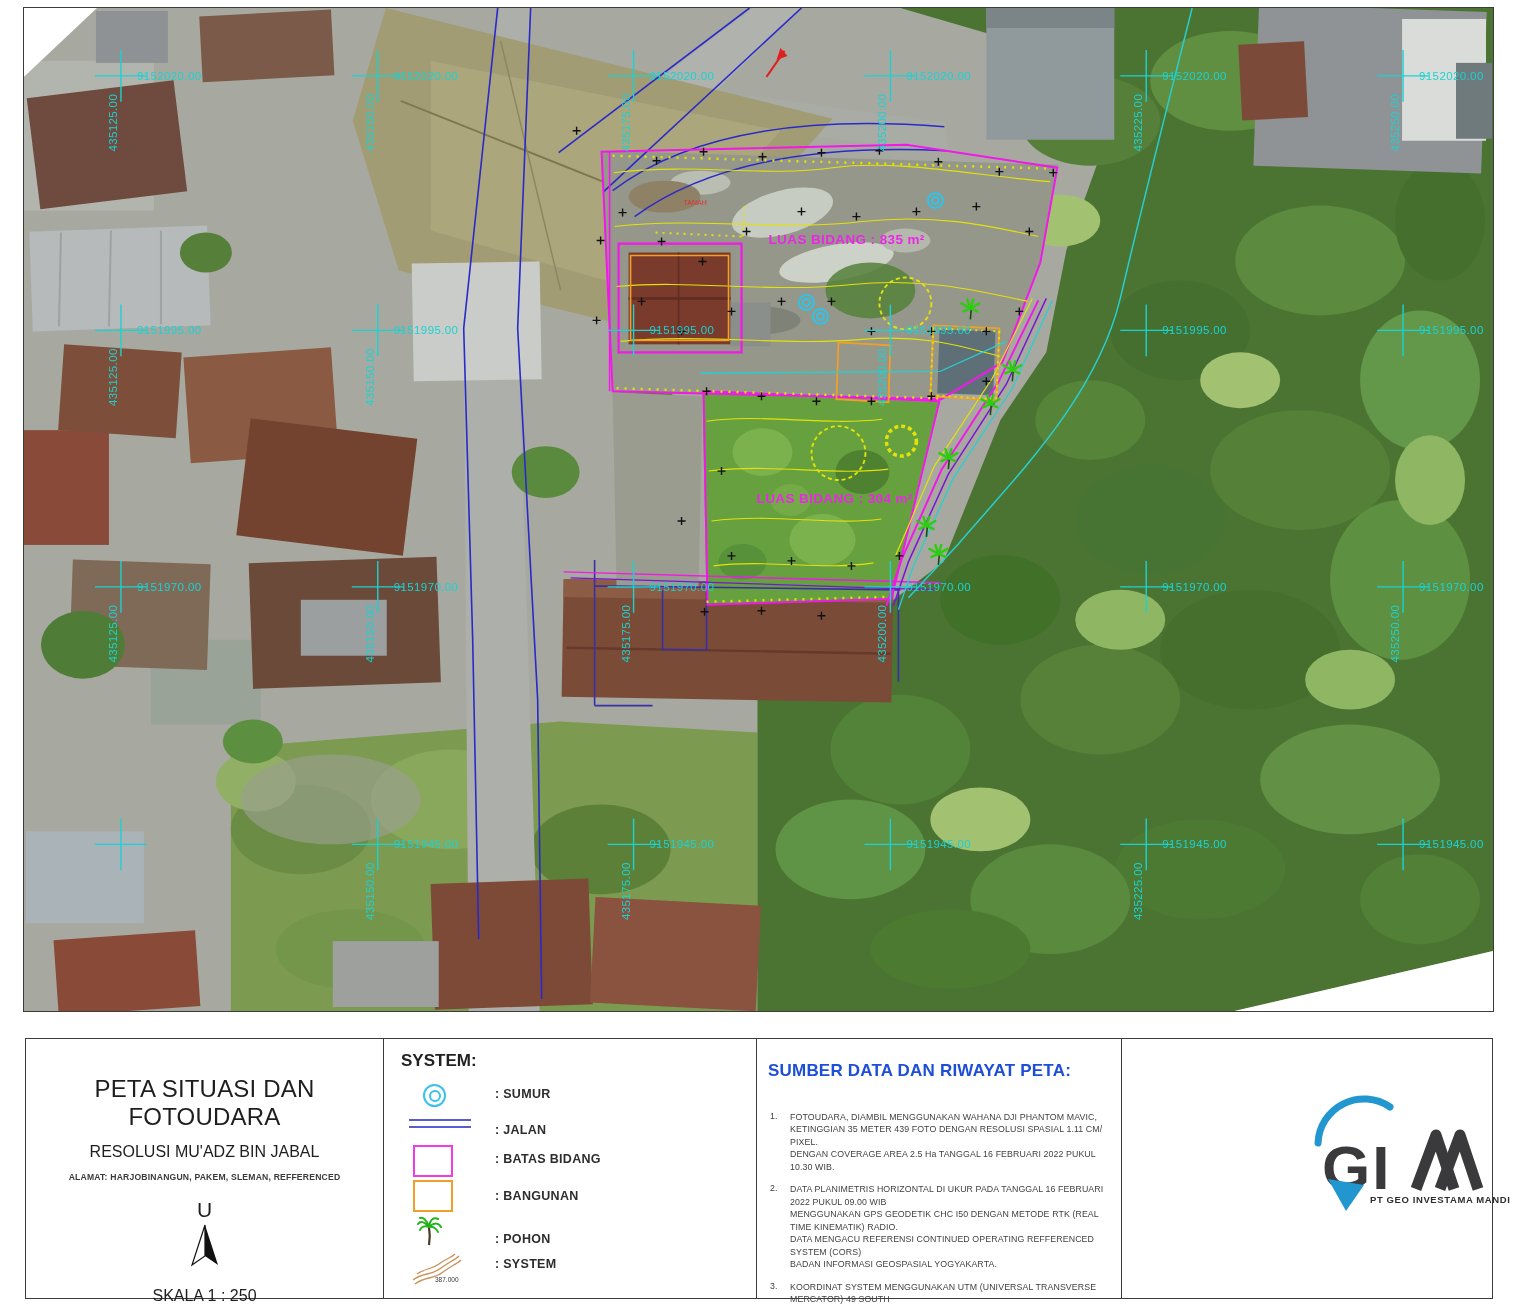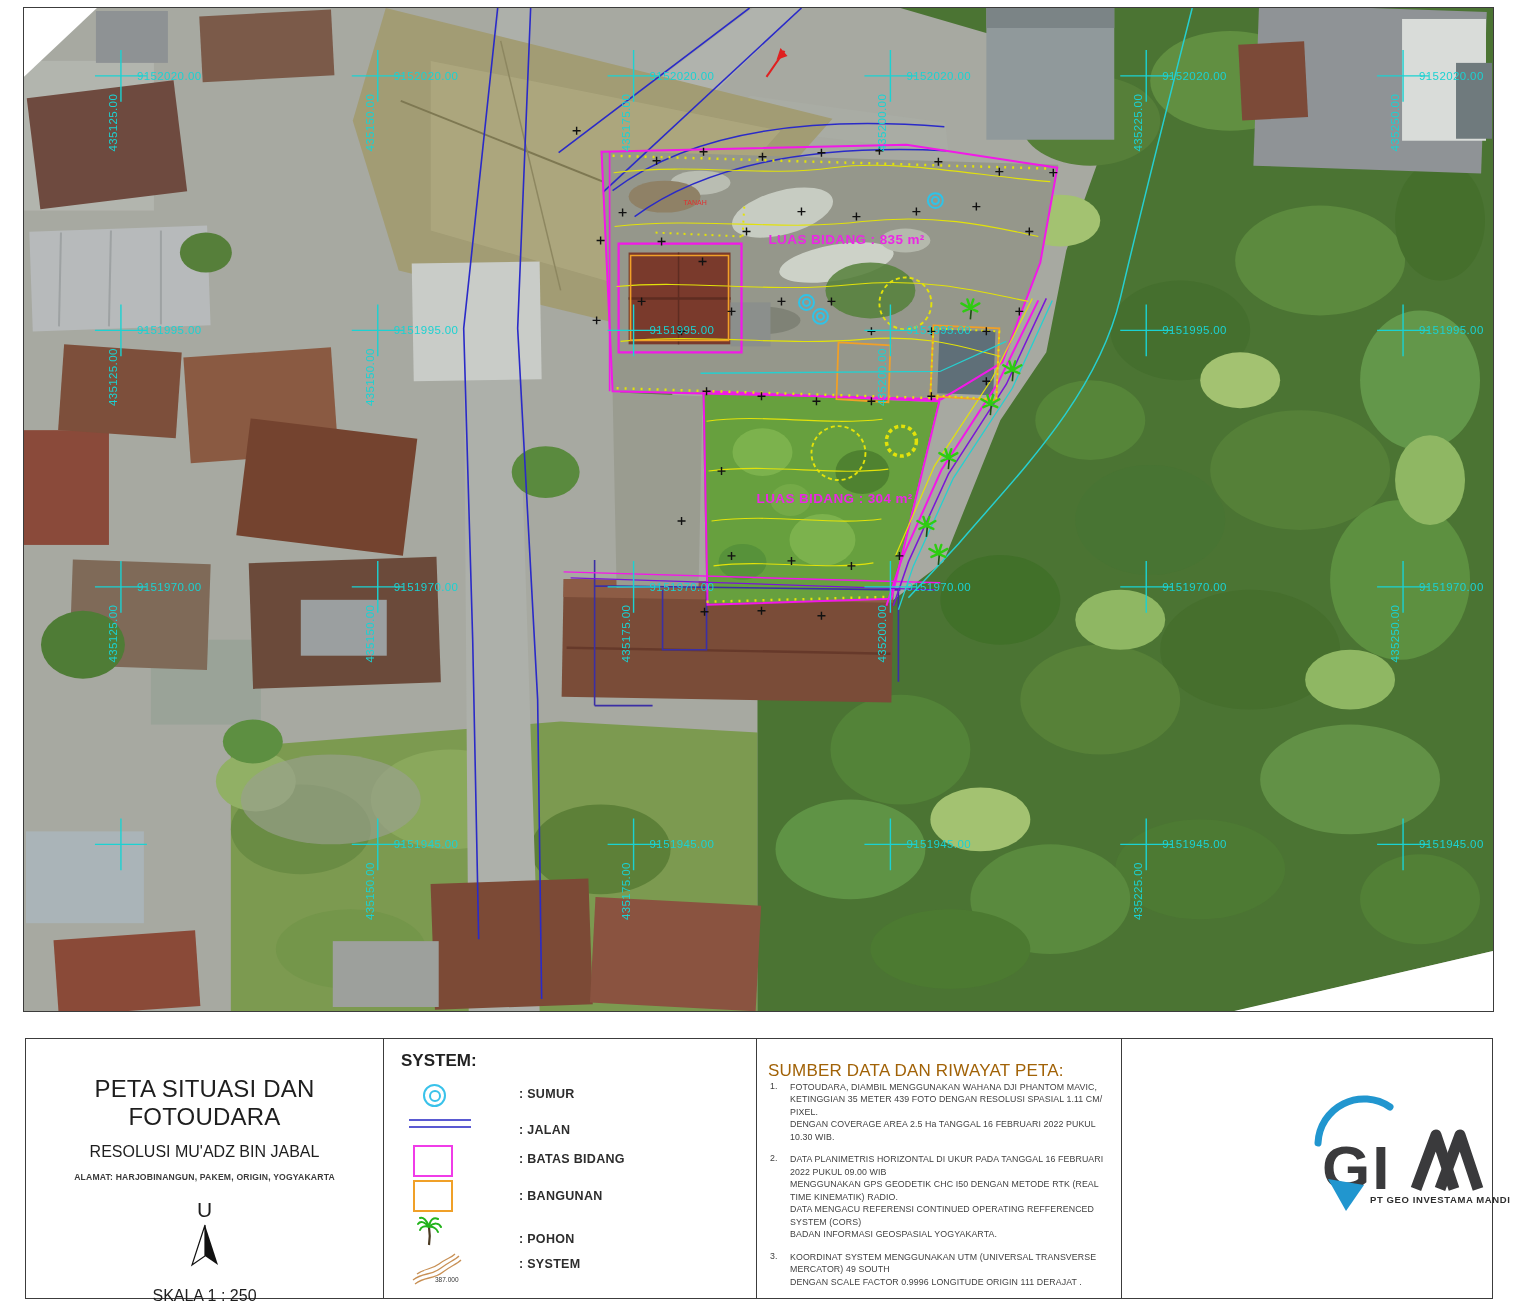--- a/index.html
+++ b/index.html
@@ -22,31 +22,31 @@
   .map-title{margin-top:36px;font-size:24px;font-weight:500;letter-spacing:.2px;}
   .map-subtitle{margin-top:12px;font-size:16px;font-weight:500;}
   .map-address{margin-top:11px;font-size:8.6px;font-weight:600;color:#3a3a3a;letter-spacing:.2px;}
   .north-label{margin-top:16px;font-size:21px;font-weight:500;}
   .north-arrow{margin-top:1px;}
   .map-scale{margin-top:14px;font-size:16px;font-weight:500;}
 
   #sec-legend{left:357px;width:373px;color:#222;}
   .legend-heading{position:absolute;left:18px;top:12px;font-size:17px;font-weight:600;}
   .legend-sym{position:absolute;display:flex;align-items:center;justify-content:center;}
-  .legend-label{position:absolute;left:136px;font-size:12.5px;font-weight:600;color:#2d2d2d;letter-spacing:.3px;}
+  .legend-label{position:absolute;left:112px;font-size:12.5px;font-weight:600;color:#2d2d2d;letter-spacing:.3px;}
   .sumur-outer{width:19px;height:19px;border:2.6px solid #39c2ea;border-radius:50%;
     display:flex;align-items:center;justify-content:center;}
   .sumur-inner{width:8px;height:8px;border:2.6px solid #39c2ea;border-radius:50%;}
   .jalan-line{width:62px;border-top:2.6px solid #5a5ad2;}
   .batas-rect{width:36px;height:28px;border:2.2px solid #f03ce8;}
   .bangunan-rect{width:36px;height:28px;border:2.2px solid #f0a028;}
   .kontur-val{position:absolute;left:24px;top:24px;font-size:6.5px;color:#333;}
 
   #sec-sumber{left:730px;width:365px;color:#3f3f3f;}
-  .sumber-heading{margin:22px 0 0 12px;font-size:17px;font-weight:400;color:#a16207;letter-spacing:.2px;}
+  .sumber-heading{margin:22px 0 30px 12px;font-size:17px;font-weight:700;color:#1d4ed8;letter-spacing:.2px;}
   .sumber-list{margin-left:14px;margin-right:10px;}
   .sumber-item{display:flex;margin-bottom:10px;}
   .sumber-num{width:20px;flex:0 0 20px;font-size:8.8px;font-weight:500;}
   .sumber-text{font-size:8.8px;line-height:1.42;white-space:pre-line;letter-spacing:.1px;}
 
   #sec-logo{left:1095px;width:373px;display:flex;align-items:center;justify-content:flex-end;margin-left:16px;}
   #logo-wrap{margin-top:-28px;}
 </style>
 </head>
 <body>
@@ -374,21 +374,21 @@
   </div>
 
   <div id="footer">
     <div class="vdiv" style="left:357px"></div>
     <div class="vdiv" style="left:730px"></div>
     <div class="vdiv" style="left:1095px"></div>
 
     <div class="sec" id="sec-title">
       <div class="map-title">PETA SITUASI DAN FOTOUDARA</div>
       <div class="map-subtitle">RESOLUSI MU'ADZ BIN JABAL</div>
-      <div class="map-address">ALAMAT: HARJOBINANGUN, PAKEM, ORIGIN, YOGYAKARTA</div>
+      <div class="map-address">ALAMAT: HARJOBINANGUN, PAKEM, SLEMAN, REFFERENCED</div>
       <div class="north-label">U</div>
       <div class="north-arrow">
         <svg width="36" height="46" viewBox="0 0 36 46">
           <polygon points="18,2 5,42 18,33" fill="#ffffff" stroke="#111" stroke-width="1.2"></polygon>
           <polygon points="18,2 31,42 18,33" fill="#111111"></polygon>
         </svg>
       </div>
       <div class="map-scale">SKALA 1 : 250</div>
     </div>
 

